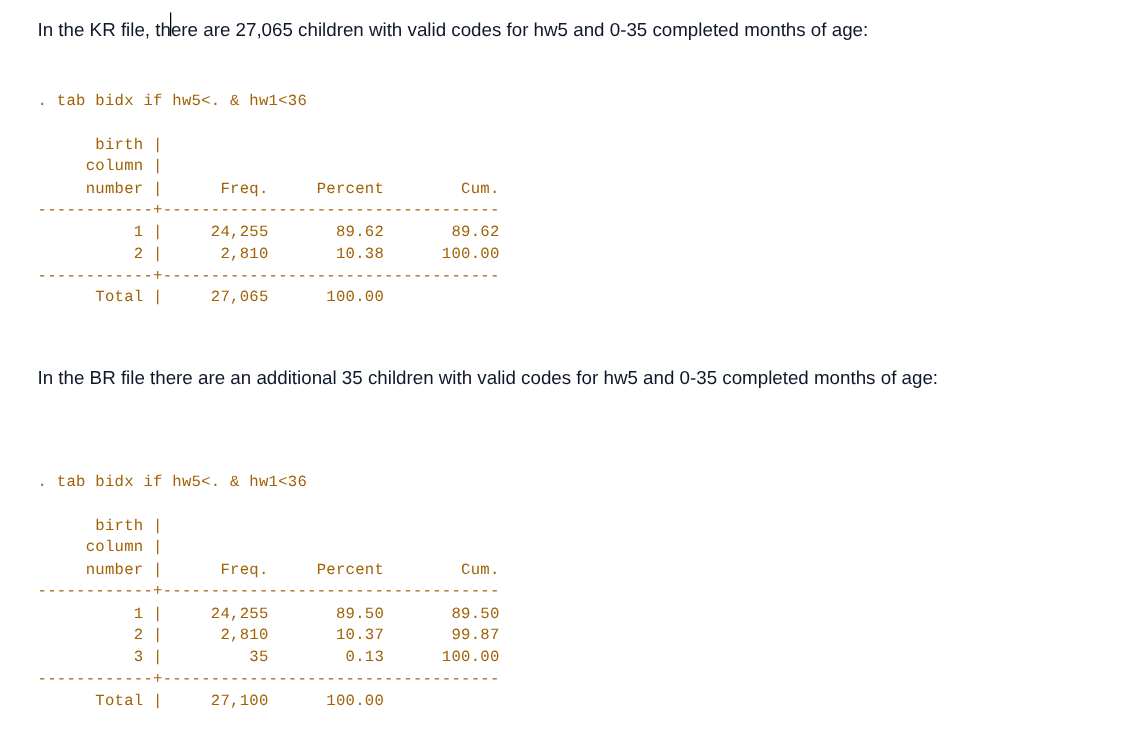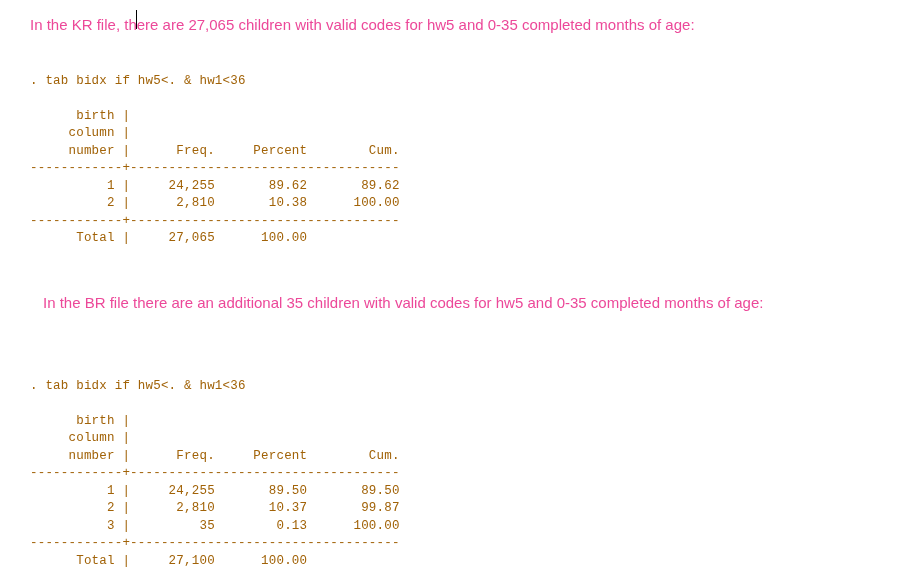--- a/index.html
+++ b/index.html
@@ -18,35 +18,34 @@
     position: relative;
     width: 910px;
     height: 585px;
     padding: 0;
     box-sizing: border-box;
   }
   .para {
     font-family: "Liberation Sans", sans-serif;
     font-size: 15px;
     line-height: 1.45;
-    color: #ec4899;
+    color: #0f172a;
     margin: 0;
   }
   .para-1 {
     position: absolute;
     left: 30px;
     top: 14px;
     width: 850px;
   }
   .para-2 {
     position: absolute;
     left: 30px;
     top: 292px;
     width: 855px;
-    margin-left: 13px;
   }
   .mono-block {
     position: absolute;
     font-family: "Liberation Mono", "DejaVu Sans Mono", monospace;
     font-size: 12.5px;
     line-height: 17.5px;
     white-space: pre;
     color: #a16207;
     letter-spacing: 0.2px;
   }

